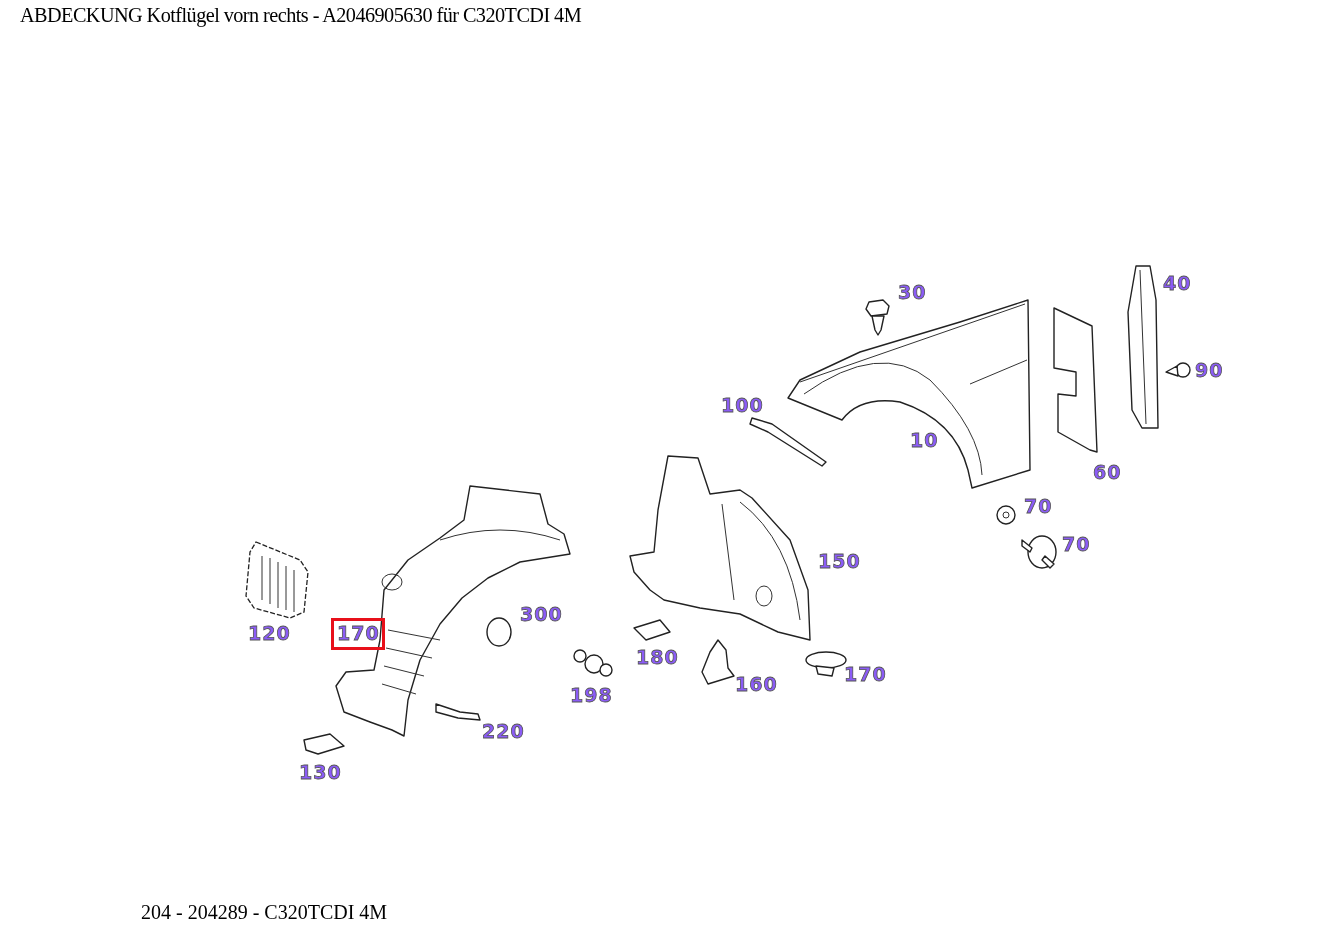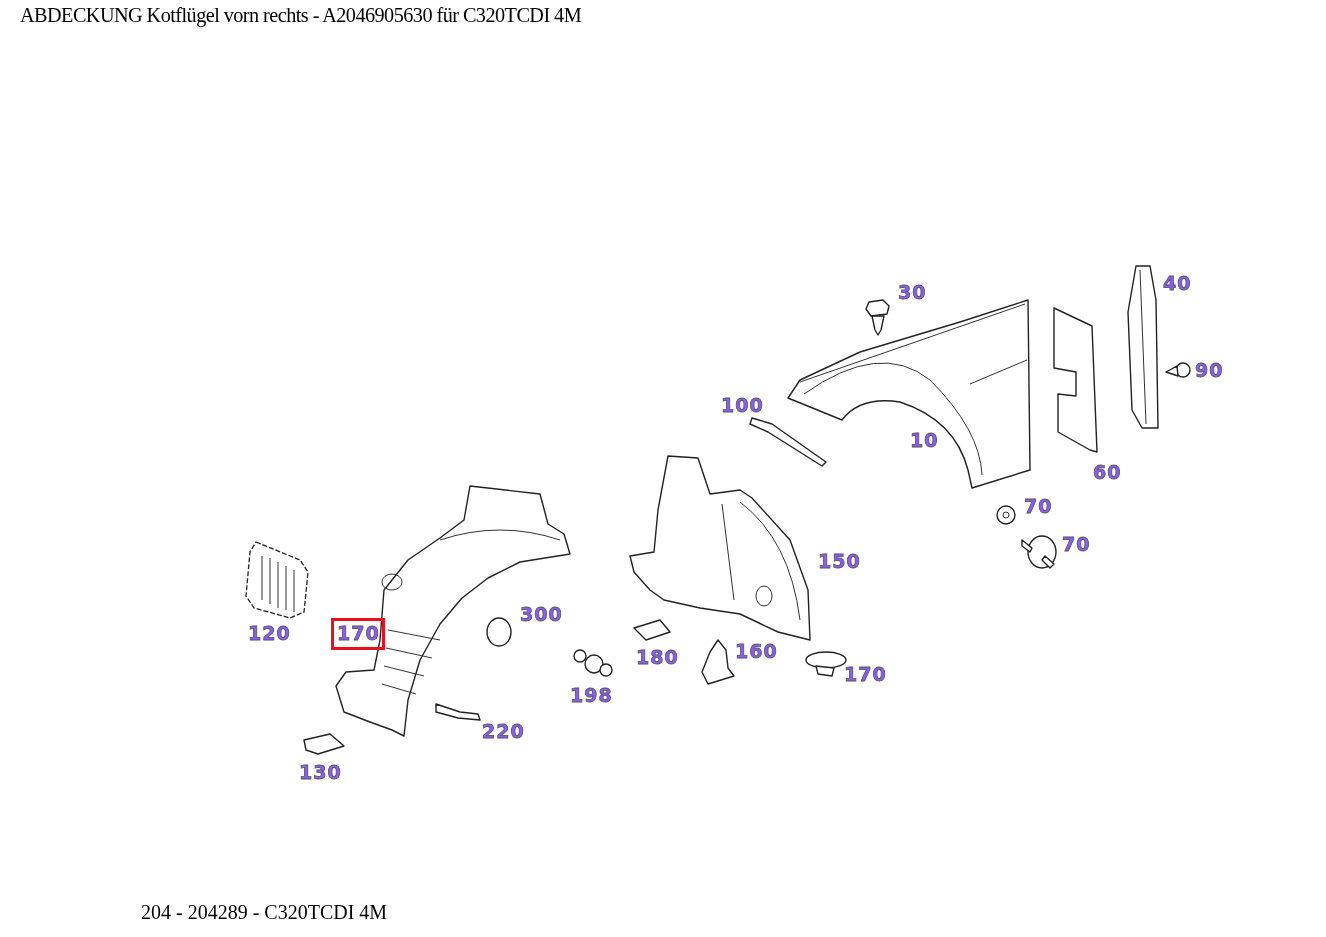--- a/index.html
+++ b/index.html
@@ -130,18 +130,18 @@
 <span class="lbl" style="left:1093px;top:463px">60</span>
 <span class="lbl" style="left:1024px;top:497px">70</span>
 <span class="lbl" style="left:1062px;top:535px">70</span>
 <span class="lbl" style="left:818px;top:552px">150</span>
 <span class="lbl" style="left:520px;top:605px">300</span>
 <span class="lbl" style="left:248px;top:624px">120</span>
 <span class="lbl" style="left:337px;top:624px">170</span>
 <div class="highlight"></div>
 <span class="lbl" style="left:636px;top:648px">180</span>
 <span class="lbl" style="left:844px;top:665px">170</span>
-<span class="lbl" style="left:735px;top:642px">160</span>
+<span class="lbl" style="left:735px;top:675px">160</span>
 <span class="lbl" style="left:570px;top:686px">198</span>
 <span class="lbl" style="left:482px;top:722px">220</span>
 <span class="lbl" style="left:299px;top:763px">130</span>
 
 <div class="footer">204 - 204289 - C320TCDI 4M</div>
 
 </body></html>

